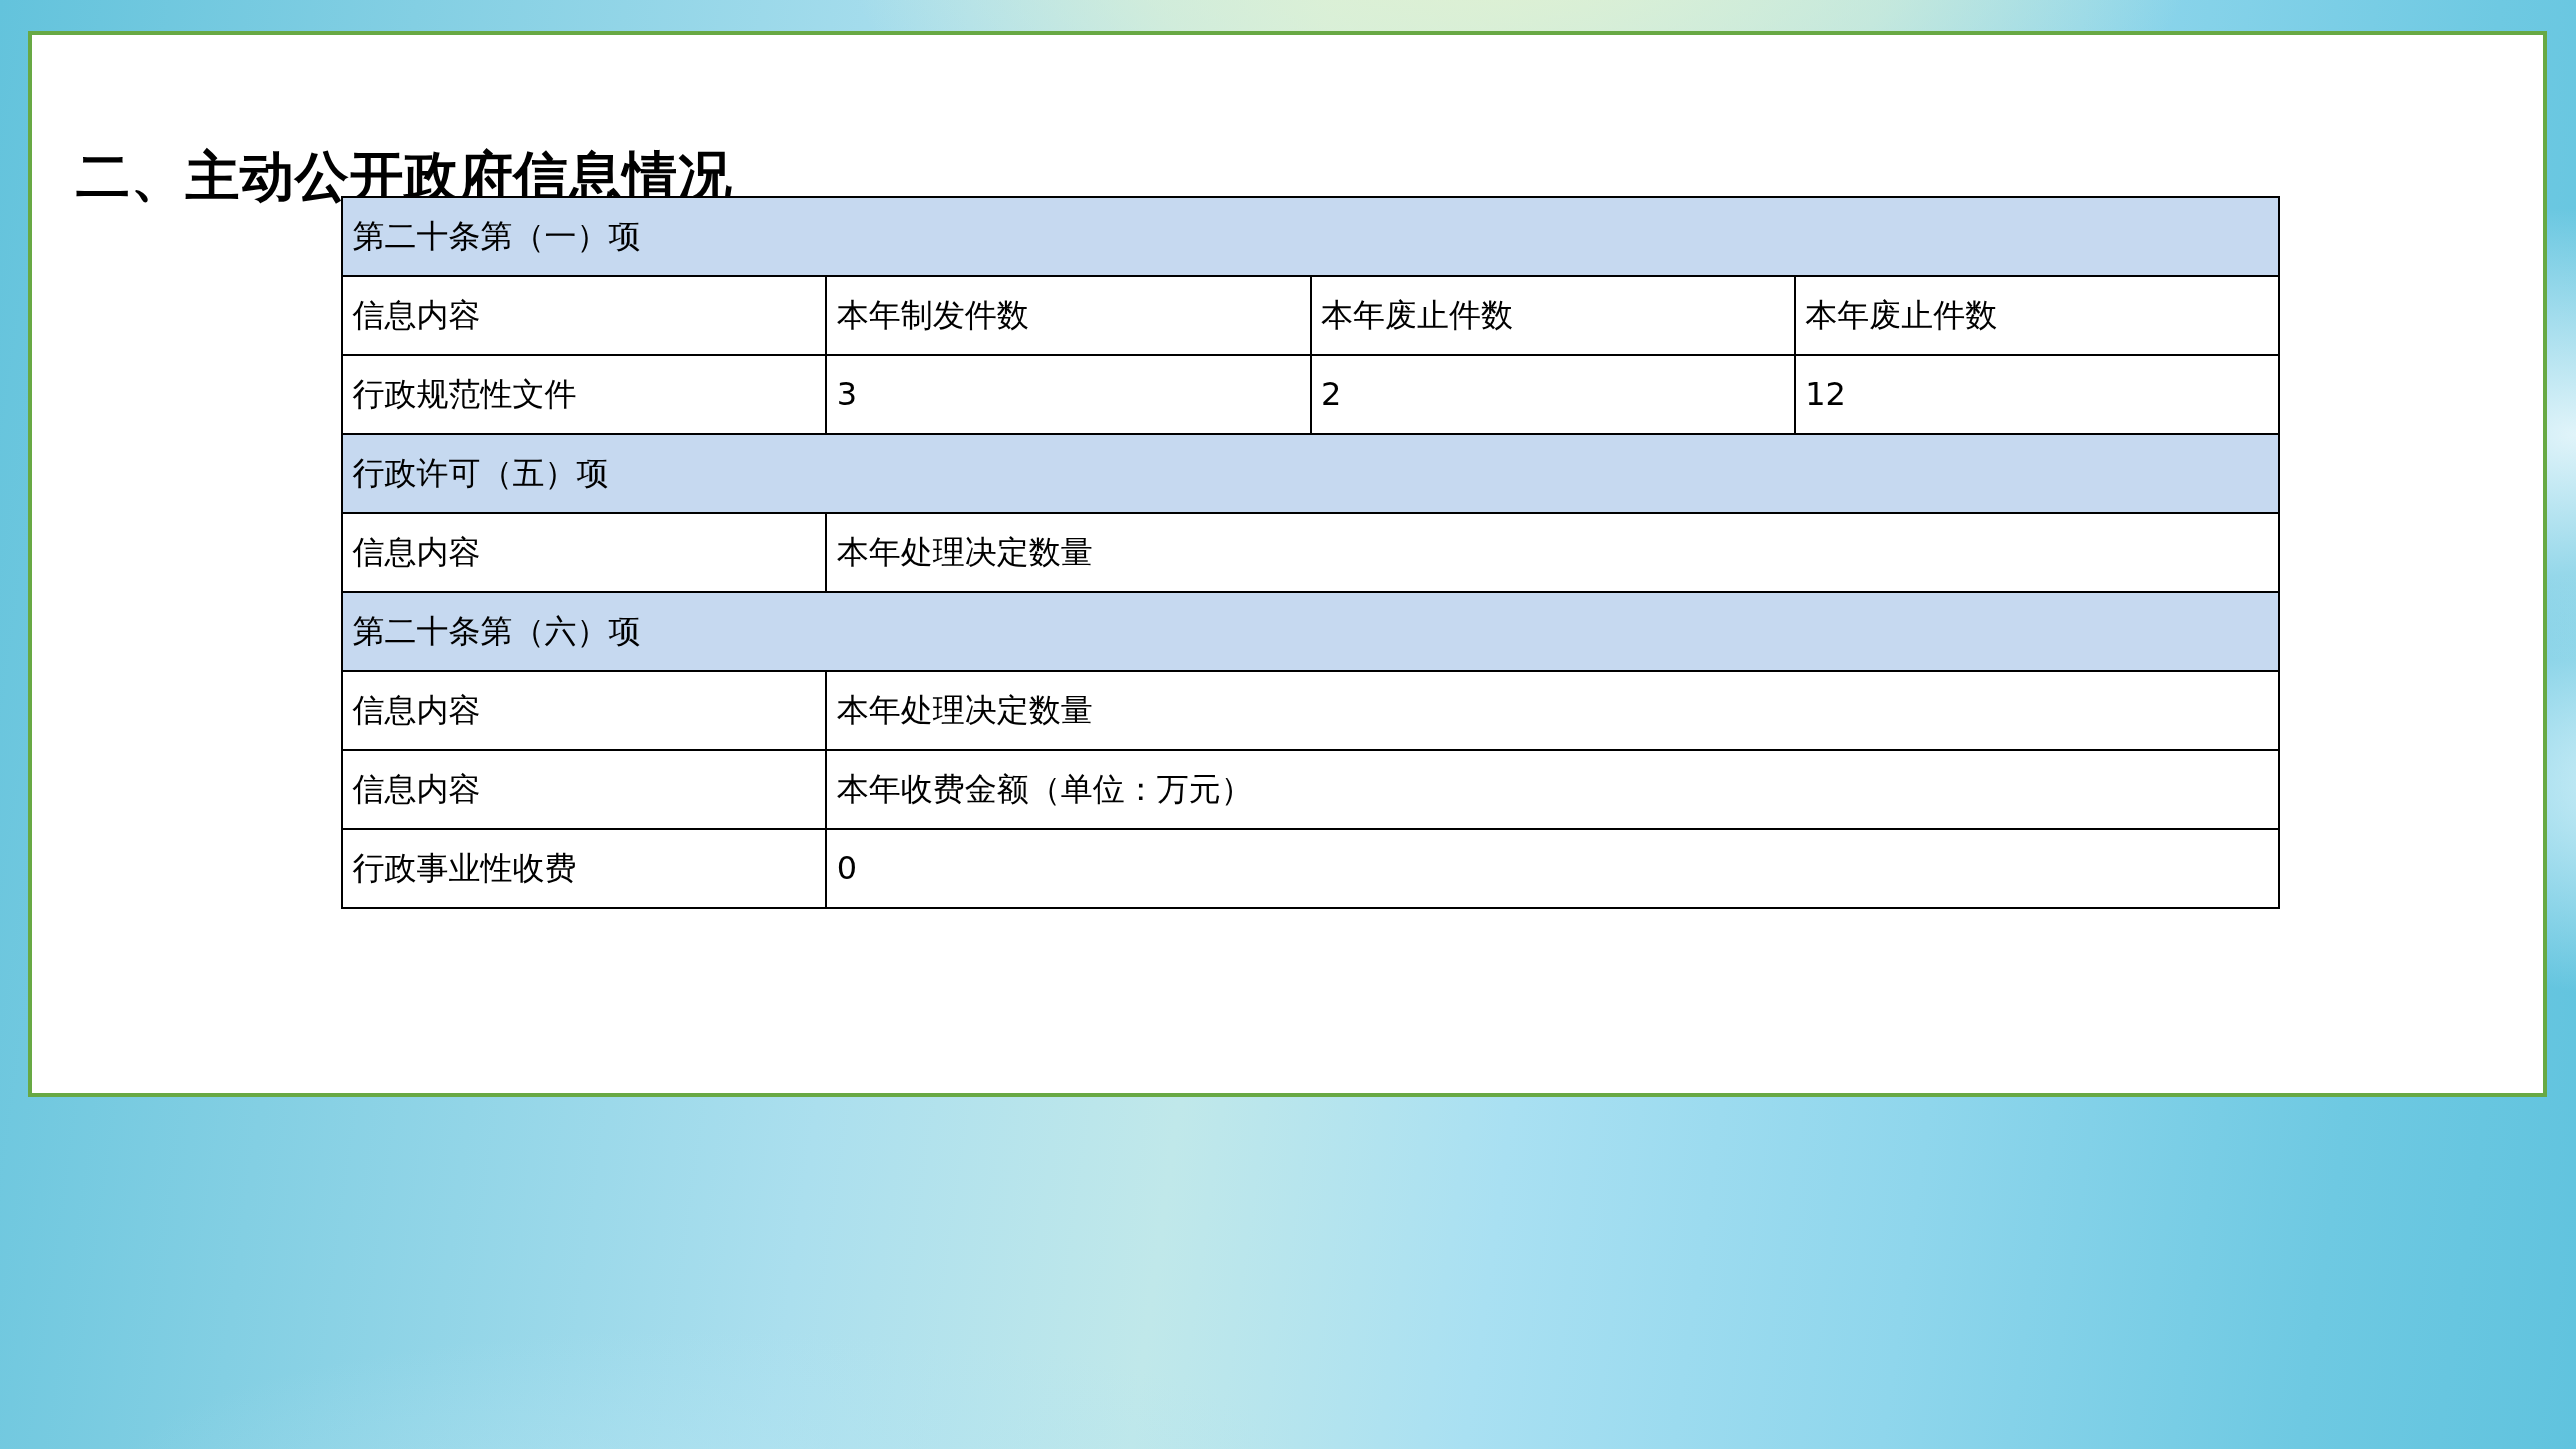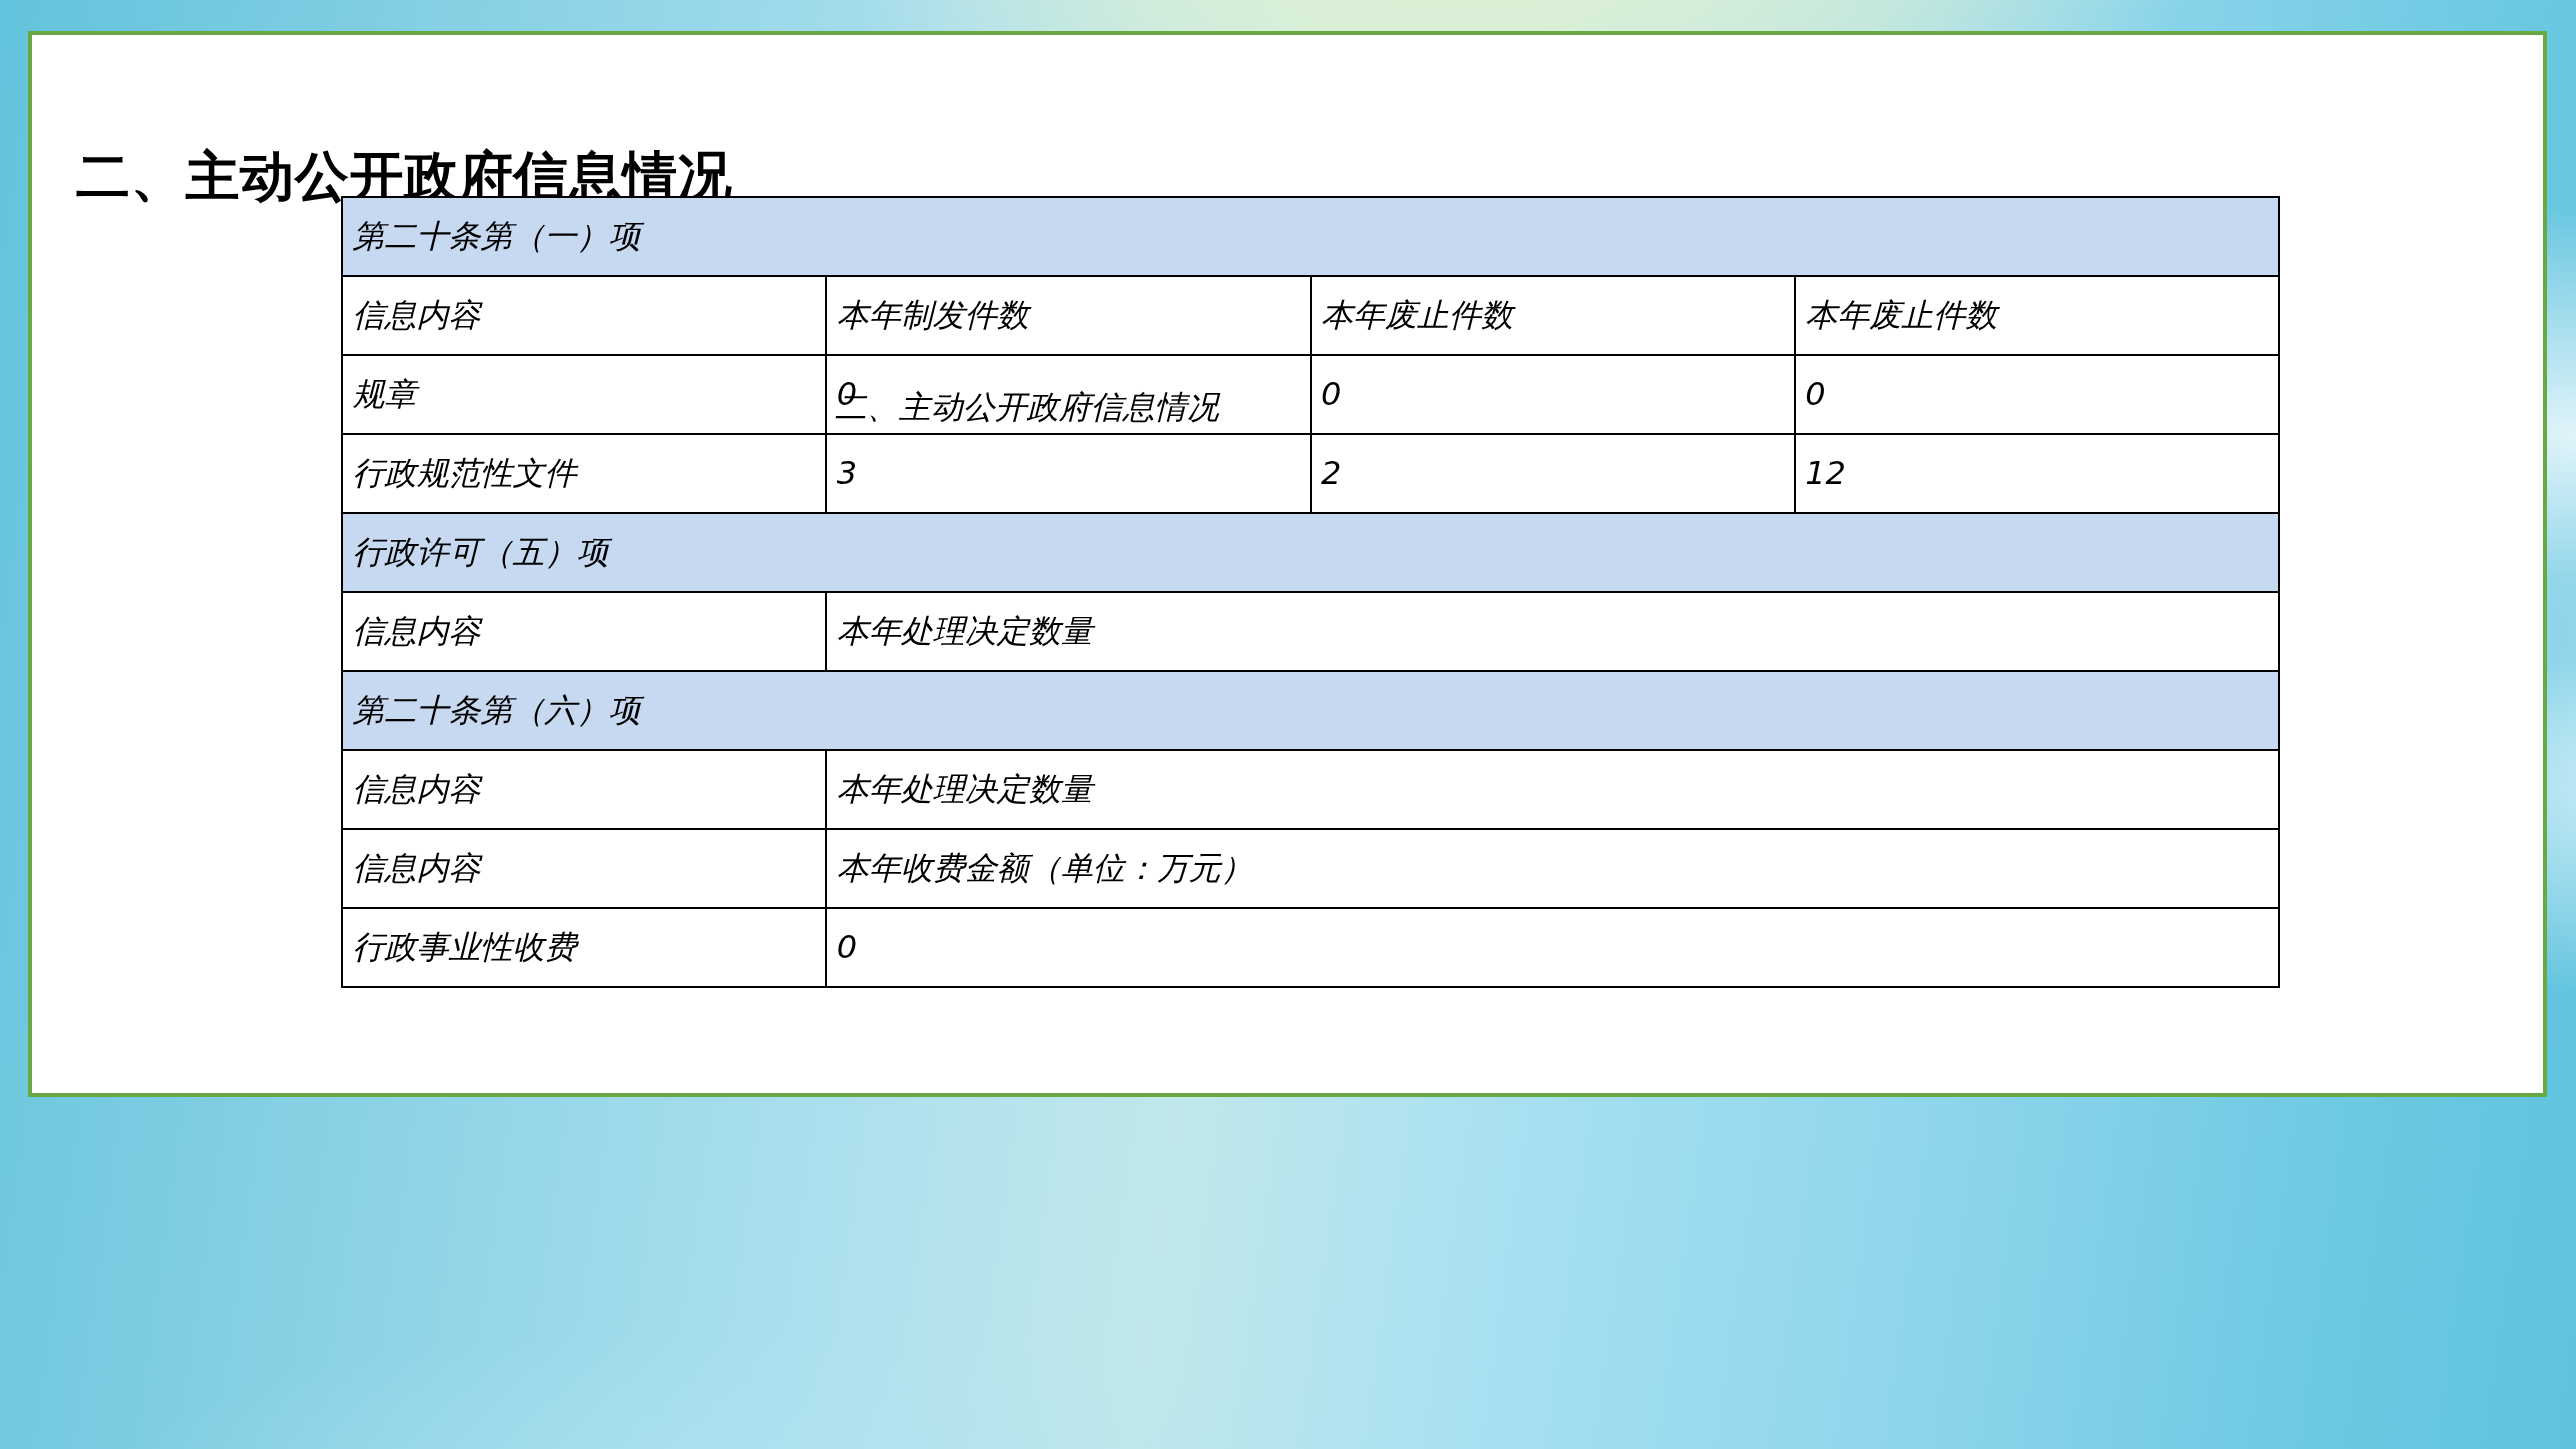--- a/index.html
+++ b/index.html
@@ -56,21 +56,20 @@
     border-right: 2px solid #000000;
     height: 79px;
     box-sizing: border-box;
     padding: 0 0 0 9.4px;
     vertical-align: middle;
     font-size: 32px;
     line-height: 1.15;
     color: #000000;
     overflow: hidden;
     white-space: nowrap;
-    font-style: italic;
   }
   td.sec-header {
     background: #c6d9f0;
   }
   td.ghost-cell {
     position: relative;
   }
   .ghost-text {
     position: absolute;
     left: 7.4px;
@@ -100,29 +99,20 @@
       <tr>
         <td class="sec-header" colspan="4">第二十条第（一）项</td>
       </tr>
       <tr>
         <td>信息内容</td>
         <td>本年制发件数</td>
         <td>本年废止件数</td>
         <td>本年废止件数</td>
       </tr>
       <tr>
-        <td>规章</td>
-        <td class="ghost-cell">
-          <span>0</span>
-          <span class="ghost-text">二、主动公开政府信息情况</span>
-        </td>
-        <td>0</td>
-        <td>0</td>
-      </tr>
-      <tr>
         <td>行政规范性文件</td>
         <td>3</td>
         <td>2</td>
         <td>12</td>
       </tr>
 
       <tr>
         <td class="sec-header" colspan="4">行政许可（五）项</td>
       </tr>
       <tr>

